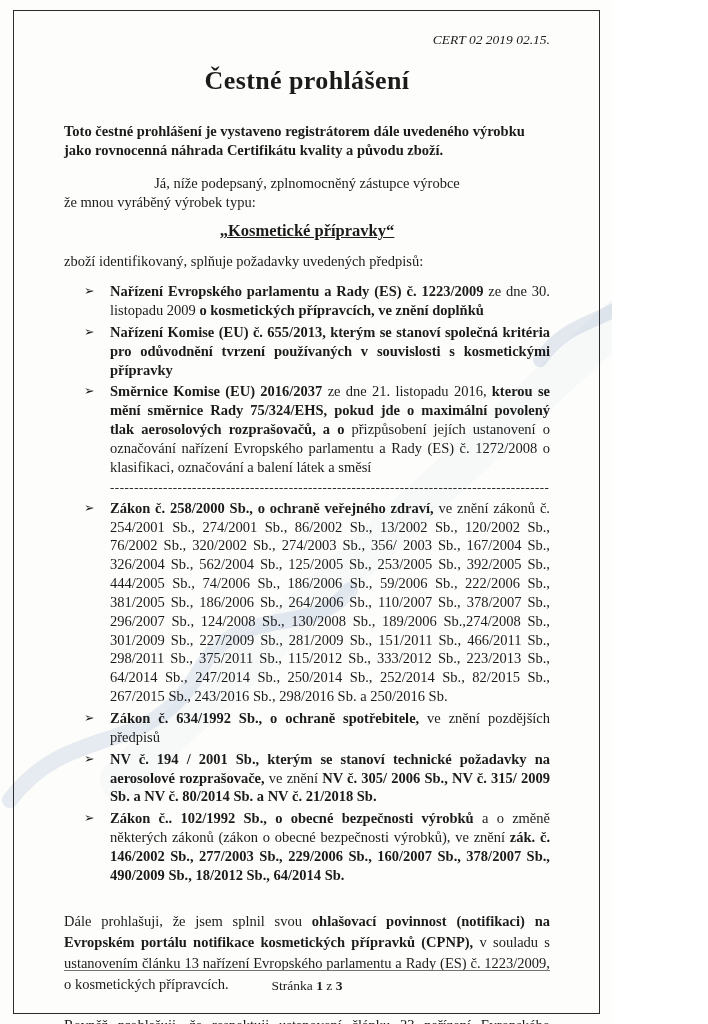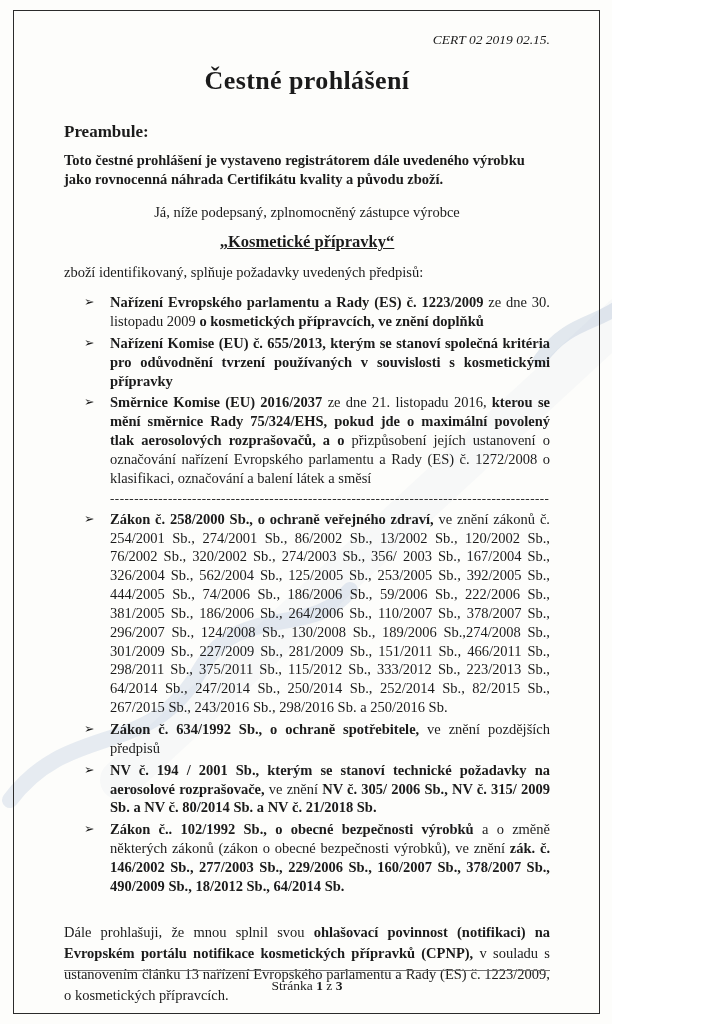--- a/index.html
+++ b/index.html
@@ -142,28 +142,28 @@
   </svg>
 
   <div class="border-frame"></div>
 
   <div class="content">
 
     <div class="doc-ref">CERT 02 2019 02.15.</div>
 
     <h1 class="title">Čestné prohlášení</h1>
 
-    <h2 class="preamble-heading">Preambule:</h2>
     <p class="preamble-text">Toto čestné prohlášení je vystaveno registrátorem dále uvedeného výrobku jako rovnocenná náhrada Certifikátu kvality a původu zboží.</p>
 
     <div class="center-block">
       <p>Já, níže podepsaný, zplnomocněný zástupce výrobce</p>
     </div>
 
 
+    <p class="plain-line">že mnou vyráběný výrobek typu:</p>
 
     <p class="product-name">„Kosmetické přípravky“</p>
 
     <p class="plain-line">zboží identifikovaný, splňuje požadavky uvedených předpisů:</p>
 
     <div class="list">
 
       <div class="li">
         <span class="marker">➢</span>
         <p class="li-text"><span class="b">Nařízení Evropského parlamentu a Rady (ES) č. 1223/2009</span><span> ze dne 30. listopadu 2009 </span><span class="b">o kosmetických přípravcích, ve znění doplňků</span></p>
@@ -196,21 +196,21 @@
         <p class="li-text"><span class="b">NV č. 194 / 2001 Sb., kterým se stanoví technické požadavky na aerosolové rozprašovače,</span><span> ve znění </span><span class="b">NV č. 305/ 2006 Sb., NV č. 315/ 2009 Sb. a NV č. 80/2014 Sb. a NV č. 21/2018 Sb.</span></p>
       </div>
 
       <div class="li">
         <span class="marker">➢</span>
         <p class="li-text"><span class="b">Zákon č.. 102/1992 Sb., o obecné bezpečnosti výrobků</span><span> a o změně některých zákonů (zákon o obecné bezpečnosti výrobků), ve znění </span><span class="b">zák. č. 146/2002 Sb., 277/2003 Sb., 229/2006 Sb., 160/2007 Sb., 378/2007 Sb., 490/2009 Sb., 18/2012 Sb., 64/2014 Sb.</span></p>
       </div>
 
     </div>
 
-    <p class="para first"><span>Dále prohlašuji, že mnou splnil svou </span><span class="b">ohlašovací povinnost (notifikaci) na Evropském portálu notifikace kosmetických přípravků (CPNP),</span><span> v souladu s ustanovením článku 13 nařízení Evropského parlamentu a Rady (ES) č. 1223/2009, o kosmetických přípravcích.</span></p>
+    <p class="para first"><span>Dále prohlašuji, že jsem splnil svou </span><span class="b">ohlašovací povinnost (notifikaci) na Evropském portálu notifikace kosmetických přípravků (CPNP),</span><span> v souladu s ustanovením článku 13 nařízení Evropského parlamentu a Rady (ES) č. 1223/2009, o kosmetických přípravcích.</span></p>
 
     <p class="para"><span>Rovněž prohlašuji, že respektuji ustanovení článku 23 nařízení Evropského parlamentu a Rady (ES) č. 1223/2009, o kosmetických přípravcích, kde je stanovena pro odpovědné osoby a distributory povinnost neprodleně </span></p>
 
   </div>
 
   <div class="footer">
     <span>Stránka </span><span class="b">1</span><span> z </span><span class="b">3</span>
   </div>
 
 </div>

